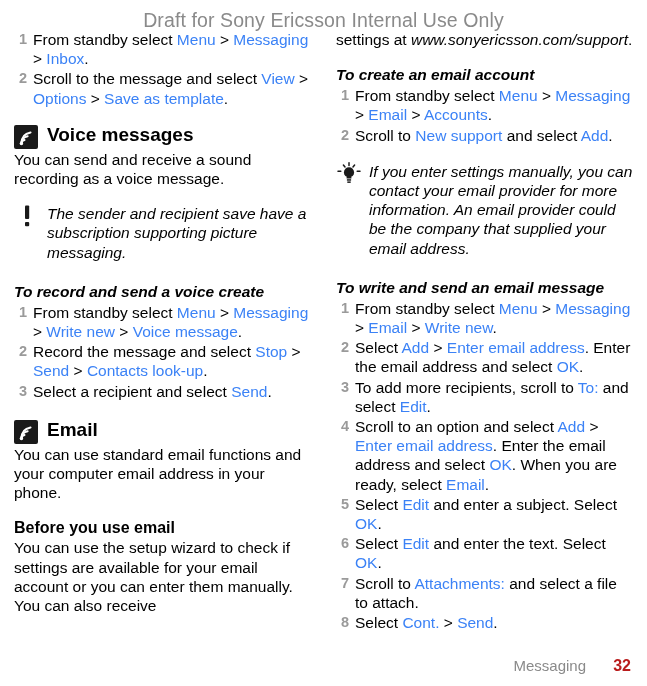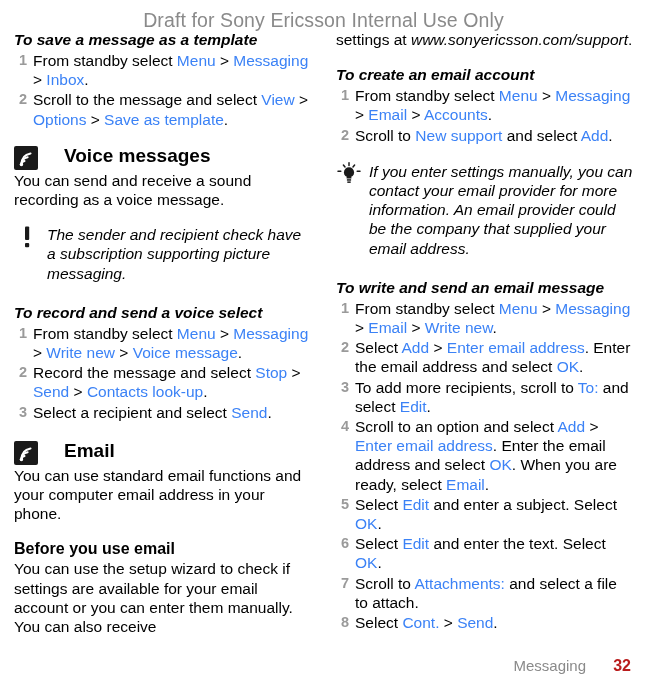--- a/index.html
+++ b/index.html
@@ -46,21 +46,21 @@
   .col-left  { left: 14px; }
   .col-right { left: 336px; }
 
   
   .h-section {
     position: relative;
     font-size: 19px;
     font-weight: bold;
     line-height: 23px;
     margin: 0 0 2px 0;
-    padding-left: 50px;
+    padding-left: 33px;
     min-height: 25px;
   }
   .h-proc {
     font-size: 15.5px;
     font-weight: bold;
     font-style: italic;
     line-height: 19px;
     margin: 0 0 2px 0;
   }
   .h-sub {
@@ -174,21 +174,20 @@
 </style>
 </head>
 <body>
 
 <div class="watermark">Draft for Sony Ericsson Internal Use Only</div>
 
 <div class="page">
 
   <div class="col col-left">
 
-    <div class="h-proc">To save a message as a template</div>
     <ol class="steps">
         <li><span>From standby select </span><span class="ui">Menu</span><span> &gt; </span><span class="ui">Messaging</span><span> &gt; </span><span class="ui">Inbox</span><span>.</span></li>
         <li><span>Scroll to the message and select </span><span class="ui">View</span><span> &gt; </span><span class="ui">Options</span><span> &gt; </span><span class="ui">Save as template</span><span>.</span></li>
       </ol>
 
     <div class="sp-14"></div>
 
     <div class="h-section">
       <span class="icon-sec">
         <svg width="24" height="24" viewBox="0 0 24 24" aria-hidden="true">
@@ -206,26 +205,26 @@
 
     <div class="sp-16"></div>
 
     <div class="note">
       <span class="icon-note">
         <svg width="14" height="22" viewBox="0 0 14 22" aria-hidden="true">
           <rect x="5" y="0.5" width="4.2" height="13.5" rx="1" fill="#1a1a1a"></rect>
           <rect x="5" y="17" width="4.2" height="4.2" rx="1" fill="#1a1a1a"></rect>
         </svg>
       </span>
-      <span class="note-body">The sender and recipient check have a subscription supporting picture messaging.</span>
+      <span class="note-body">The sender and recipient save have a subscription supporting picture messaging.</span>
     </div>
 
     <div class="sp-20"></div>
 
-    <div class="h-proc">To record and send a voice select</div>
+    <div class="h-proc">To record and send a voice create</div>
     <ol class="steps">
         <li><span>From standby select </span><span class="ui">Menu</span><span> &gt; </span><span class="ui">Messaging</span><span> &gt; </span><span class="ui">Write new</span><span> &gt; </span><span class="ui">Voice message</span><span>.</span></li>
         <li><span>Record the message and select </span><span class="ui">Stop</span><span> &gt; </span><span class="ui">Send</span><span> &gt; </span><span class="ui">Contacts look-up</span><span>.</span></li>
         <li><span>Select a recipient and select </span><span class="ui">Send</span><span>.</span></li>
       </ol>
 
     <div class="sp-16"></div>
 
     <div class="h-section">
       <span class="icon-sec">

